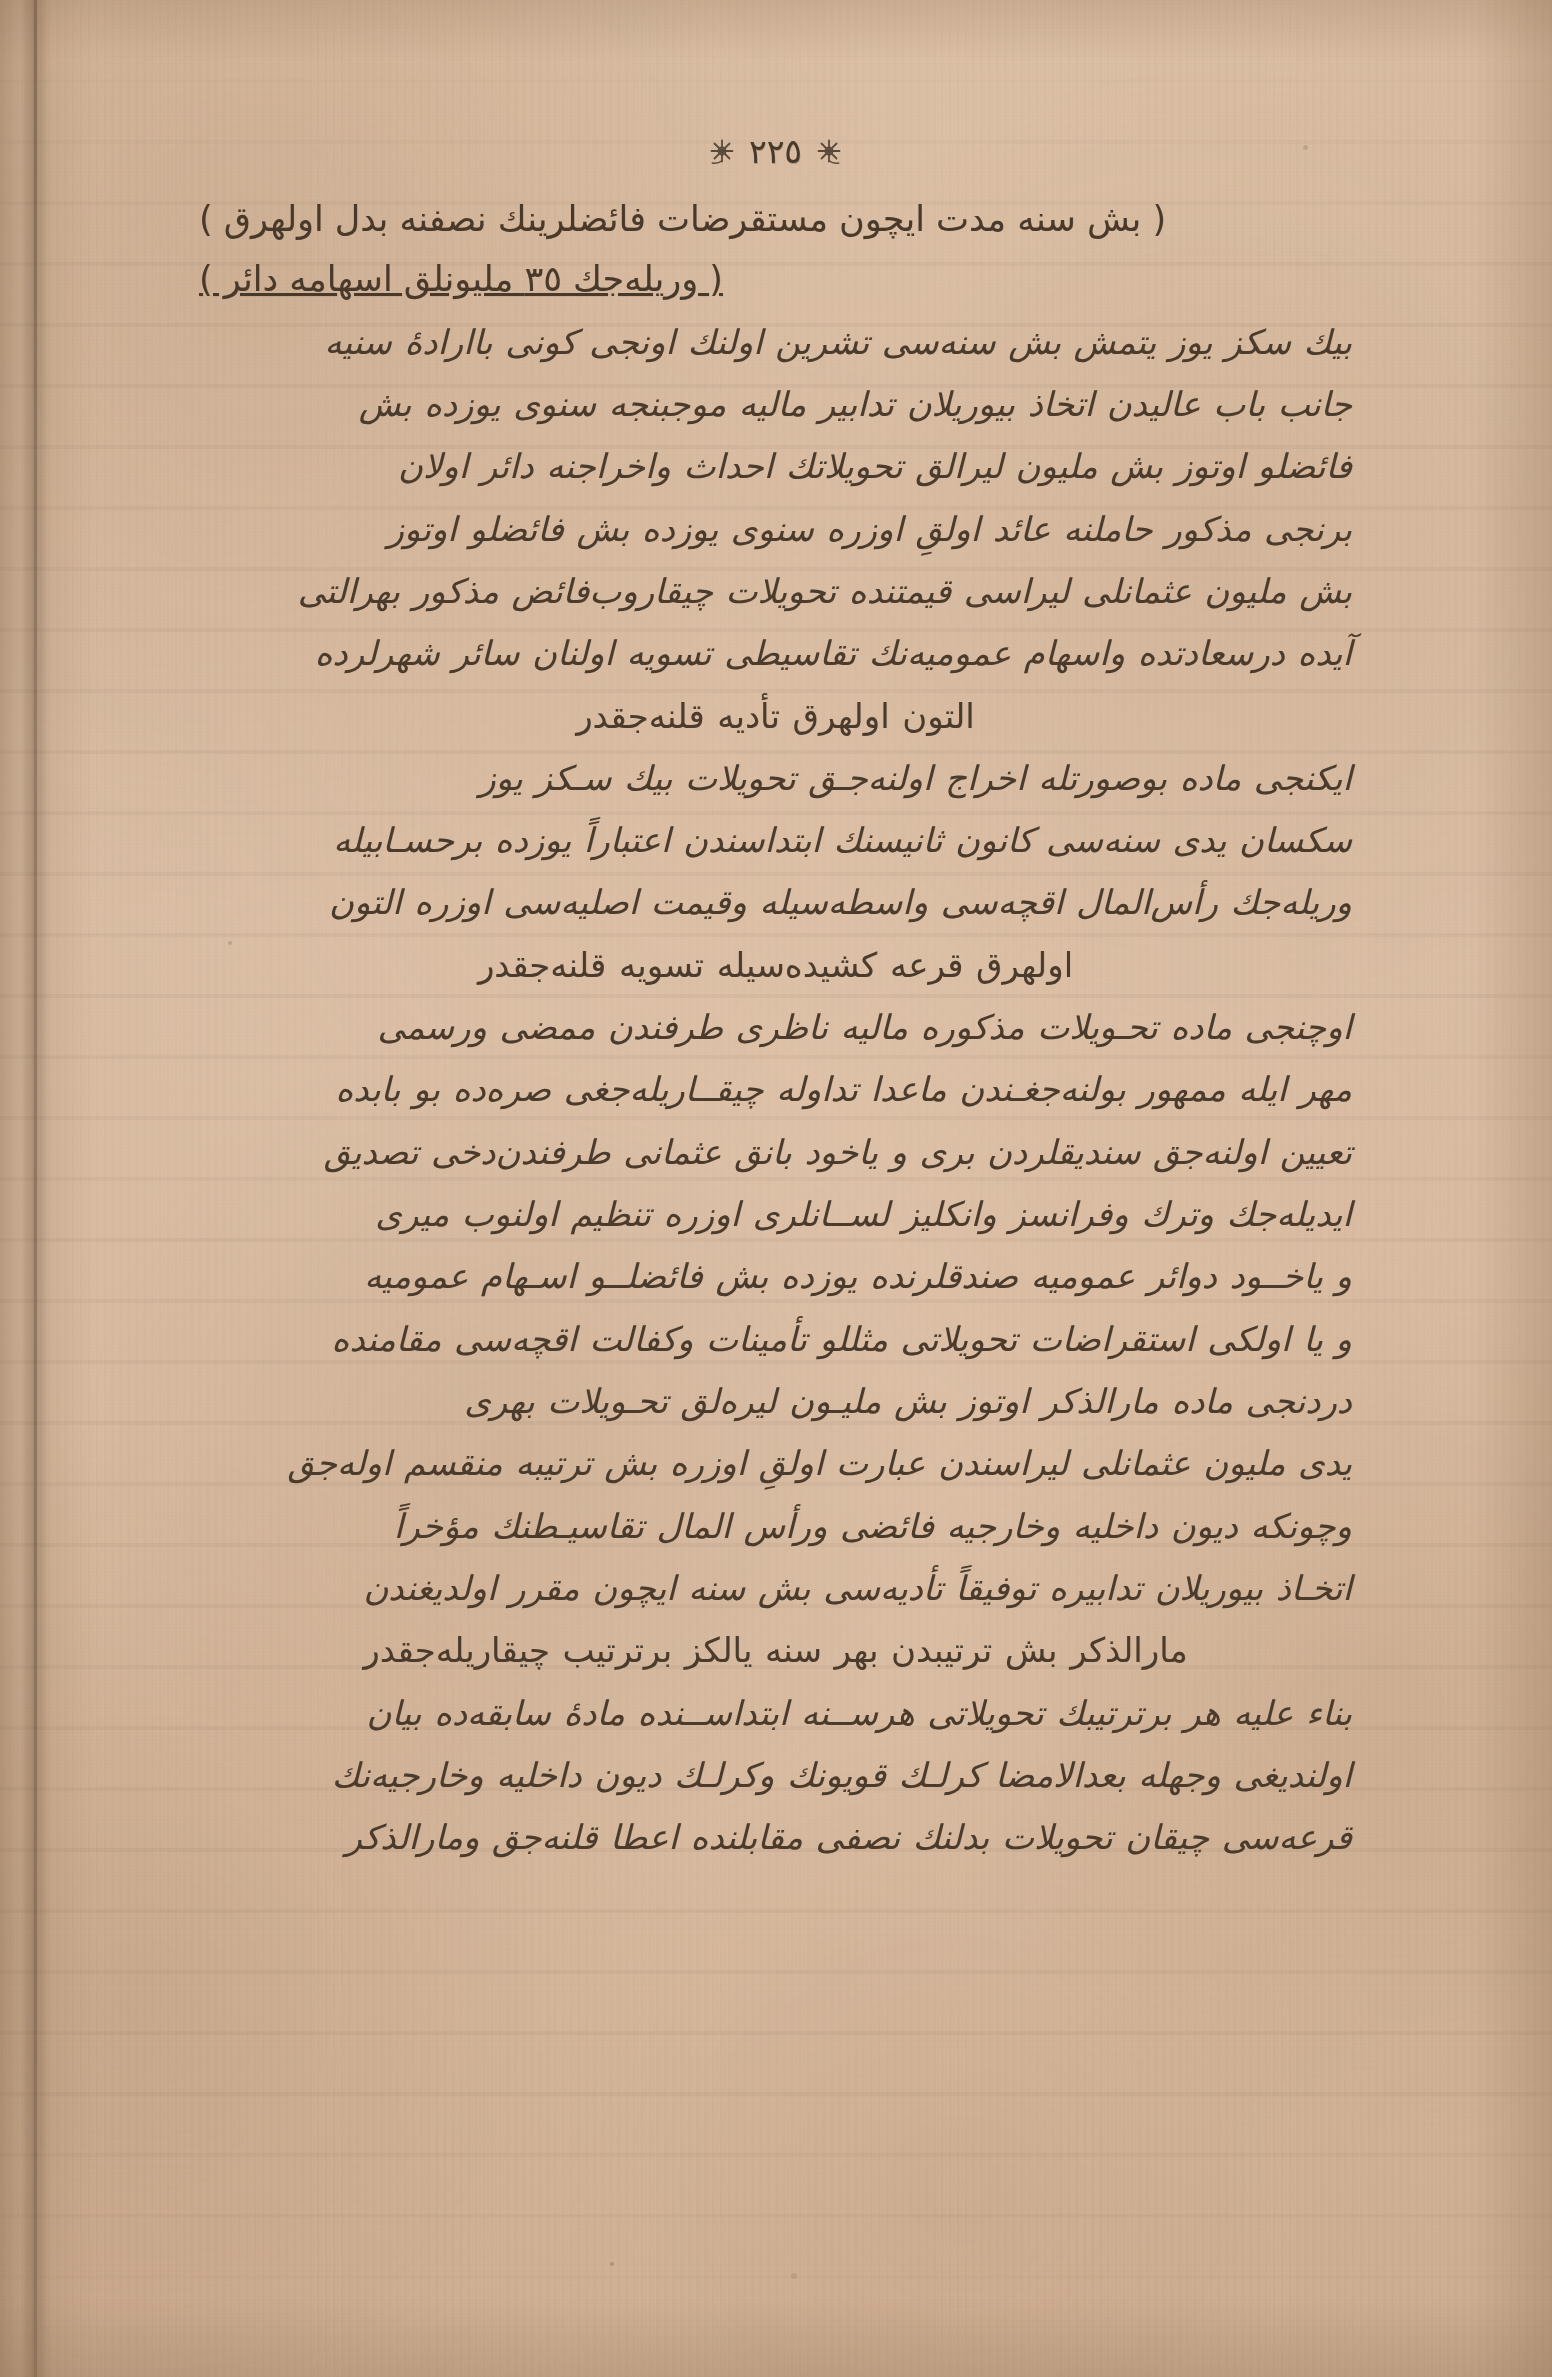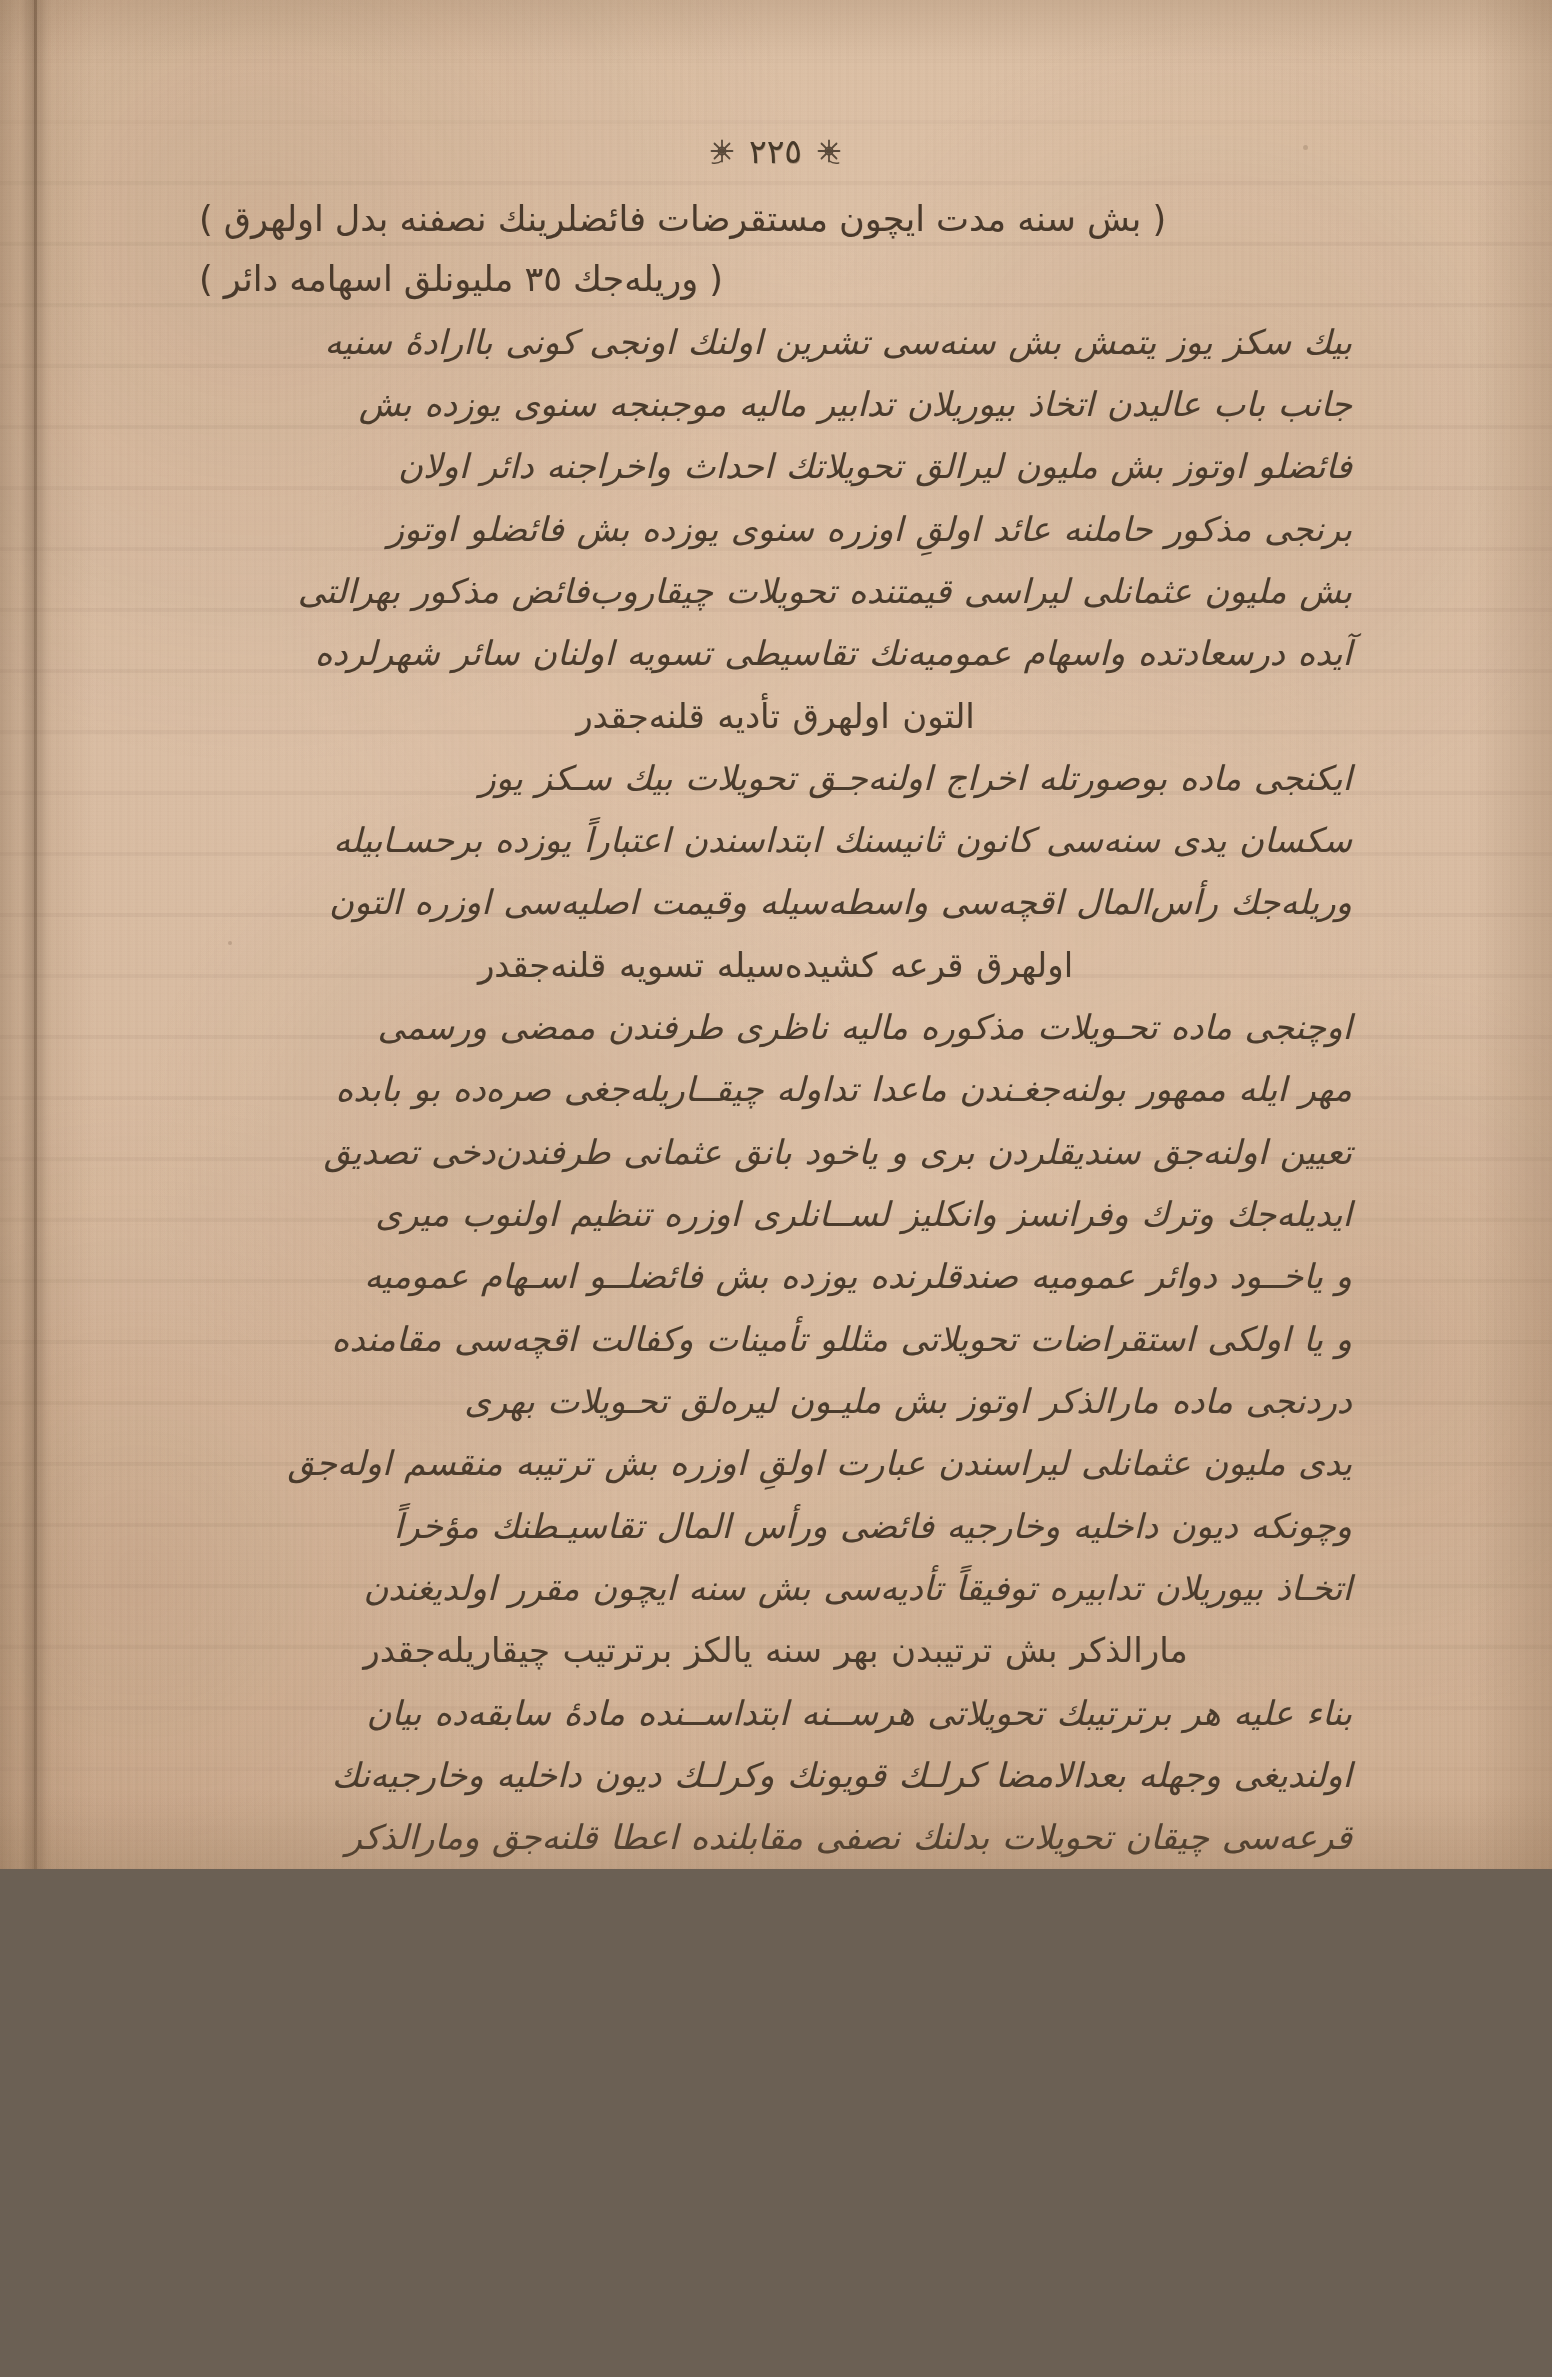--- a/index.html
+++ b/index.html
@@ -6,21 +6,21 @@
   html, body {
     margin: 0;
     padding: 0;
     background: #6b6054;
   }
 
   
   .page {
     position: relative;
     width: 1553px;
-    height: 1869px;
+    height: 2377px;
     margin: 0 auto;
     overflow: hidden;
     background-color: #d6b79a;
     background-image:
       
       radial-gradient(ellipse 118% 104% at 52% 46%,
           rgba(226,200,176,0.75) 0%,
           rgba(218,190,164,0.45) 42%,
           rgba(186,154,124,0.30) 74%,
           rgba(150,120,92,0.40) 100%),
@@ -158,21 +158,21 @@
 
   
   .title-line {
     text-align: left;
     font-size: 35px;
     line-height: 1.62;
     color: #49392b;
     margin: 3.5px 0;
     text-shadow: 0.4px 0.4px 0 rgba(74,58,42,0.22);
   }
-  .title-line.l2 { margin-top: 0; }
+  .title-line.l2 { margin-top: 0; text-decoration: underline; }
 
   
   .para {
     font-size: 34px;
     line-height: 1.78;
     margin: 0 0 1.8px 0;
     text-align: justify;
     text-align-last: center;
     color: #4a3b2c;
     text-shadow: 0.4px 0.4px 0 rgba(74,58,42,0.20);

